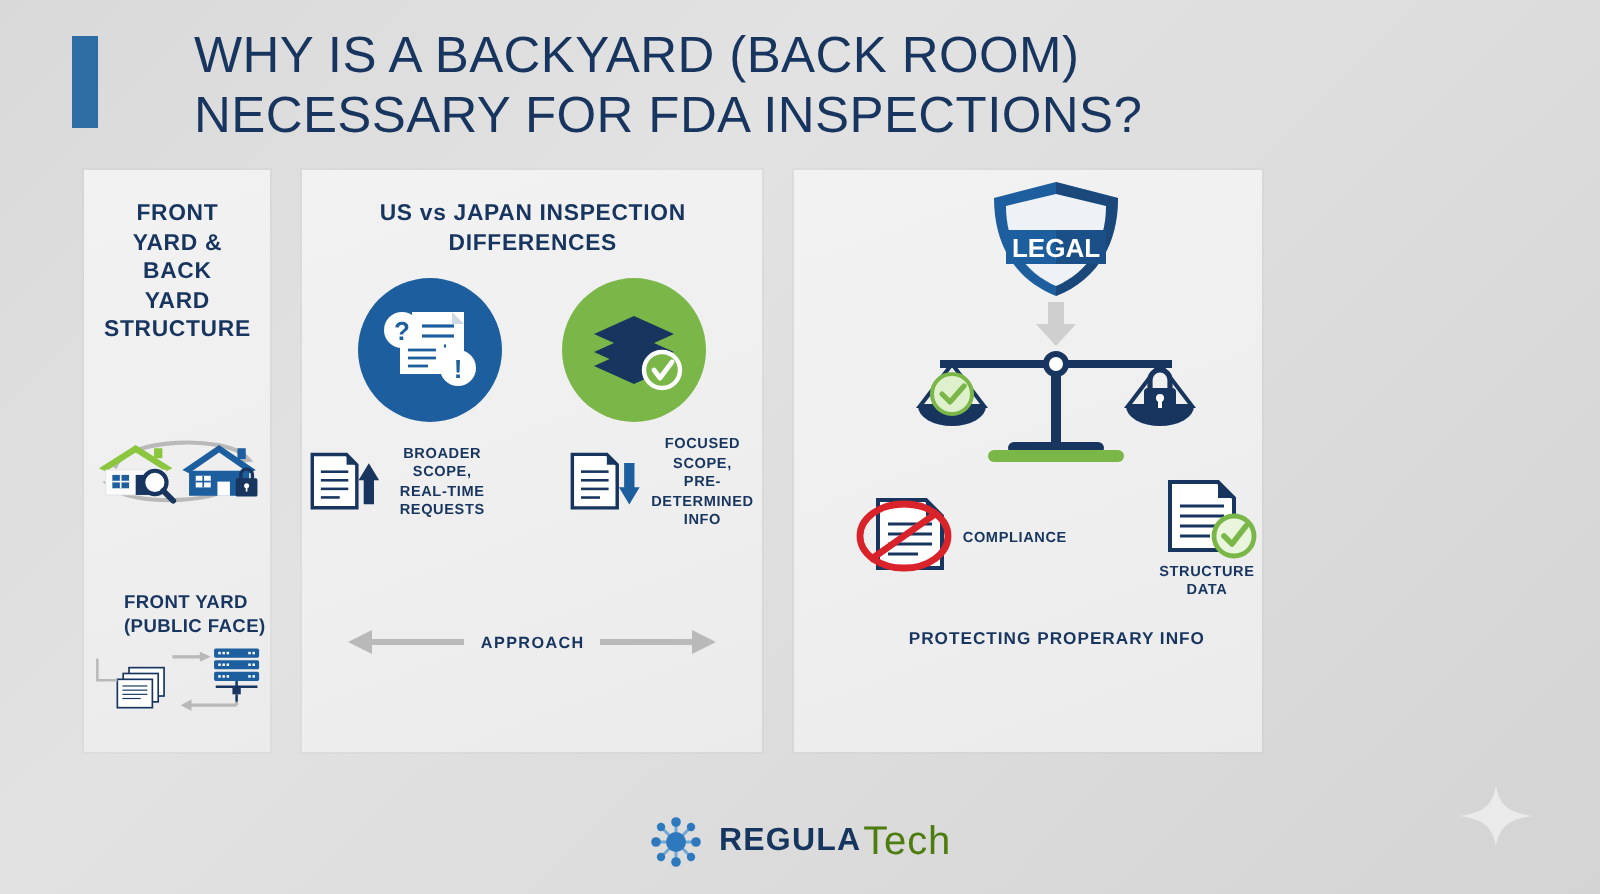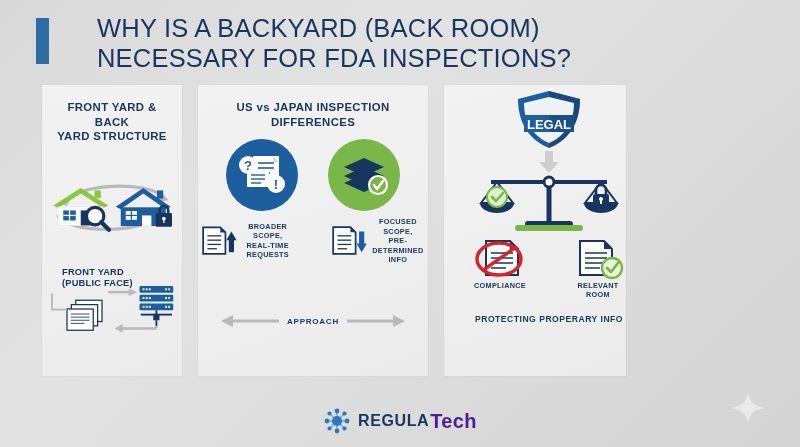--- a/index.html
+++ b/index.html
@@ -58,21 +58,21 @@
   .p3-bottom-row{display:flex;justify-content:center;gap:42px;margin-top:2px;}
   .p3-foot{
     text-align:center;color:#17355e;font-weight:bold;font-size:8.6px;
     letter-spacing:0.5px;margin-top:14px;
   }
 
   
   .footer{position:absolute;left:0;right:0;bottom:12px;display:flex;align-items:center;justify-content:center;}
   .logo-wrap{display:flex;align-items:center;gap:7px;}
   .logo-regula{font-size:16px;font-weight:bold;color:#16365f;letter-spacing:0.6px;}
-  .logo-tech{font-size:20px;font-weight:bold;color:#4c1d95;letter-spacing:0.4px;}
+  .logo-tech{font-size:20px;font-weight:normal;color:#4d7c0f;letter-spacing:0.4px;}
   .sparkle{position:absolute;right:32px;bottom:22px;opacity:.75;}
 </style>
 </head>
 <body>
 
 <div class="stage">
 
   <div class="header">
     <div class="accent-bar"></div>
     <div class="title">WHY IS A BACKYARD (BACK ROOM)
@@ -302,21 +302,21 @@
           <path d="M109 30 a17 10 0 0 0 34 0 Z" fill="#17355e"></path>
           <g>
             <rect x="118" y="21" width="16" height="13" rx="2" fill="#17355e"></rect>
             <path d="M121 21 v-4 a5 5 0 0 1 10 0 v4" fill="none" stroke="#17355e" stroke-width="2.6"></path>
             <circle cx="126" cy="26" r="2" fill="#ffffff"></circle>
             <rect x="125" y="27" width="2" height="4" fill="#ffffff"></rect>
           </g>
         </svg>
 
         <div class="p3-bottom-row">
-          <div style="display:flex;flex-direction:column;align-items:center;">
+          <div style="display:flex;align-items:center;">
             <svg width="56" height="44" viewBox="0 0 56 44">
               <polygon points="14,4 38,4 46,12 46,38 14,38" fill="#ffffff" stroke="#17355e" stroke-width="2"></polygon>
               <polygon points="38,4 46,12 38,12" fill="#17355e"></polygon>
               <g stroke="#17355e" stroke-width="1.5">
                 <line x1="19" y1="16" x2="41" y2="16"></line>
                   <line x1="19" y1="21" x2="41" y2="21"></line>
                 <line x1="19" y1="26" x2="41" y2="26"></line>
                   <line x1="19" y1="31" x2="34" y2="31"></line>
               </g>
               <ellipse cx="27" cy="22" rx="22" ry="16" fill="none" stroke="#d8232a" stroke-width="3.4"></ellipse>
@@ -330,21 +330,21 @@
               <polygon points="34,4 42,12 34,12" fill="#17355e"></polygon>
               <g stroke="#17355e" stroke-width="1.5">
                 <line x1="15" y1="16" x2="37" y2="16"></line>
                   <line x1="15" y1="21" x2="37" y2="21"></line>
                 <line x1="15" y1="26" x2="37" y2="26"></line>
                   <line x1="15" y1="31" x2="30" y2="31"></line>
               </g>
               <circle cx="42" cy="31" r="10" fill="#eaf5dd" stroke="#7ab648" stroke-width="2.4"></circle>
               <polyline points="37,31 41,35 48,26" fill="none" stroke="#7ab648" stroke-width="2.8" stroke-linecap="round" stroke-linejoin="round"></polyline>
             </svg>
-            <div class="cap">RELEVANT ROOM</div>
+            <div class="cap">STRUCTURE DATA</div>
           </div>
         </div>
 
         <div class="p3-foot">PROTECTING PROPERARY INFO</div>
       </div>
     </div>
 
   </div>
 
   <div class="footer">

